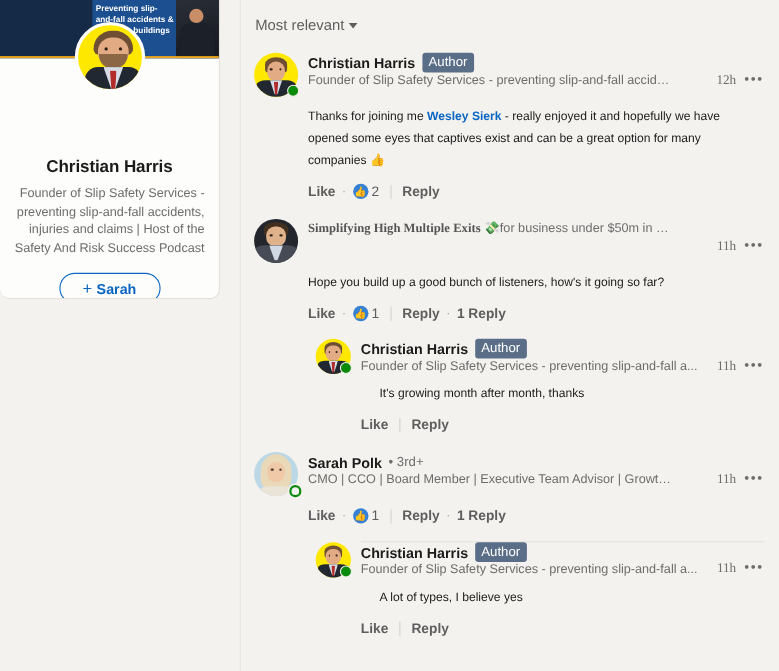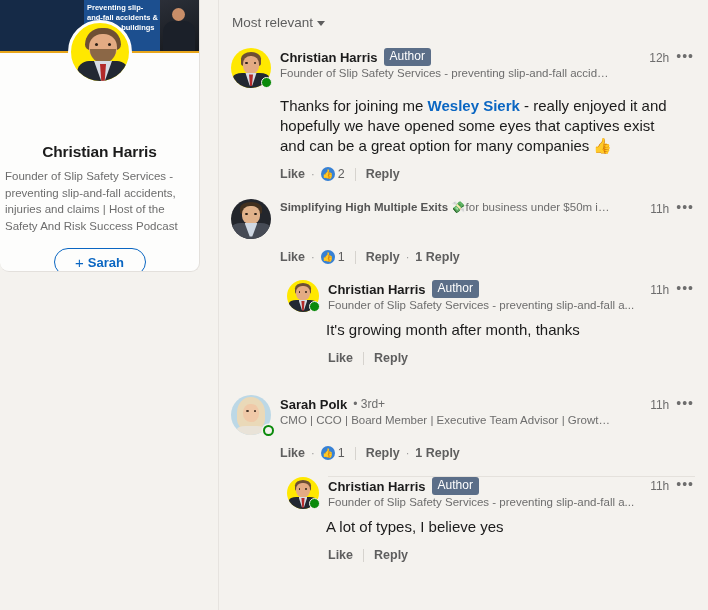--- a/index.html
+++ b/index.html
@@ -101,21 +101,21 @@
   .ab-suit { position: absolute; left: 6px; top: 38px; width: 52px; height: 26px; background: #222832; border-radius: 12px 12px 0 0; }
   .ab-shirt { position: absolute; left: 23px; top: 38px; width: 18px; height: 20px; background: #d7dce4; clip-path: polygon(0 0,100% 0,60% 100%,40% 100%); }
   .ab-tie { position: absolute; left: 29px; top: 41px; width: 6px; height: 20px; background: #b32a2a; clip-path: polygon(0 0,100% 0,75% 100%,25% 100%); }
 
   .p-name {
     margin-top: 90px; text-align: center;
     font-size: 15.5px; font-weight: 700; color: #1b1b1b;
     letter-spacing: -0.1px;
   }
   .p-headline {
-    margin: 7px 13px 0 5px; text-align: left;
+    margin: 7px 13px 0 5px; text-align: right;
     font-size: 11.5px; line-height: 16.5px; color: #6d6d6d;
   }
   .follow-btn {
     display: flex; align-items: center; justify-content: center; gap: 4px;
     margin: 14px auto 0 auto;
     width: 92px; height: 28px;
     border: 1.5px solid #0a66c2; border-radius: 16px;
     background: transparent;
     color: #0a66c2; font-size: 13px; font-weight: 700;
     cursor: pointer;
@@ -204,36 +204,36 @@
     padding: 1px 6px 2px 6px; border-radius: 3px;
     line-height: 15px;
   }
   .c-headline {
     margin-top: 1px;
     font-size: 11.5px; color: #6d6d6d;
     white-space: nowrap; overflow: hidden; text-overflow: ellipsis;
     max-width: 330px;
   }
   .c-headline .serif-bold {
-    font-family: Liberation Sans, sans-serif;
+    font-family: Liberation Serif, serif;
     font-weight: 700; color: #555555;
   }
   .c-meta {
-    position: absolute; right: 1px; top: 3px;
-    display: flex; align-items: flex-start; gap: 7px;
+    position: absolute; right: 1px; top: 17px;
+    display: flex; align-items: center; gap: 7px; font-family: Liberation Serif, serif;
   }
   .c-time { font-size: 12px; color: #6d6d6d; }
   .dots { font-size: 14px; color: #6d6d6d; letter-spacing: 1px; line-height: 10px; cursor: pointer; }
 
   .c-text {
     margin-top: 8px; margin-left: 49px;
-    font-size: 15px; line-height: 20px; color: #1b1b1b;
+    font-size: 11px; line-height: 20px; color: #1b1b1b;
     max-width: 400px;
   }
-  .comment.reply .c-text { margin-left: 39px; }
+  .comment.reply .c-text { margin-left: 58px; }
   .mention { color: #0a66c2; font-weight: 700; }
 
   .c-actions {
     display: flex; align-items: center; gap: 6px;
     margin-top: 11px; margin-left: 49px;
     font-size: 12.5px; color: #5e5e5e; font-weight: 700;
   }
   .comment.reply .c-actions { margin-left: 41px; }
   .c-actions .act { cursor: pointer; }
   .sep-dot { color: #9a9a9a; font-weight: 400; font-size: 11px; }
@@ -351,20 +351,21 @@
               </div>
             </div>
             <div class="c-body">
               <div class="c-headline"><span class="serif-bold">Simplifying High Multiple Exits</span> 💸for business under $50m in annua...</div>
             </div>
             <div class="c-meta">
               <span class="c-time">11h</span>
               <span class="dots">•••</span>
             </div>
           </div>
+          <div class="c-text">Hope you build up a good bunch of listeners, how's it going so far?</div>
           <div class="c-actions">
             <span class="act">Like</span>
             <span class="sep-dot">·</span>
             <span class="like-pill">
               <span class="like-icon">👍</span>
               <span class="like-count">1</span>
             </span>
             <span class="pipe"></span>
             <span class="act">Reply</span>
             <span class="sep-dot">·</span>
@@ -397,21 +398,21 @@
               <span class="dots">•••</span>
             </div>
           </div>
           <div class="c-text">It's growing month after month, thanks</div>
           <div class="c-actions">
             <span class="act">Like</span>
             <span class="pipe"></span>
             <span class="act">Reply</span>
           </div>
         </div>
-        <div class="comment" style="position: relative; margin-top: 28px;">
+        <div class="comment" style="position: relative; margin-top: 16px;">
           <div class="c-head">
             <div class="c-avatar">
               <div class="av-img av-sp">
                 <div class="hair"></div>
                 <div class="face"></div>
                 <div class="eyeL"></div>
                 <div class="eyeR"></div>
                 <div class="suit"></div>
               </div>
               <span class="badge-open"></span>

